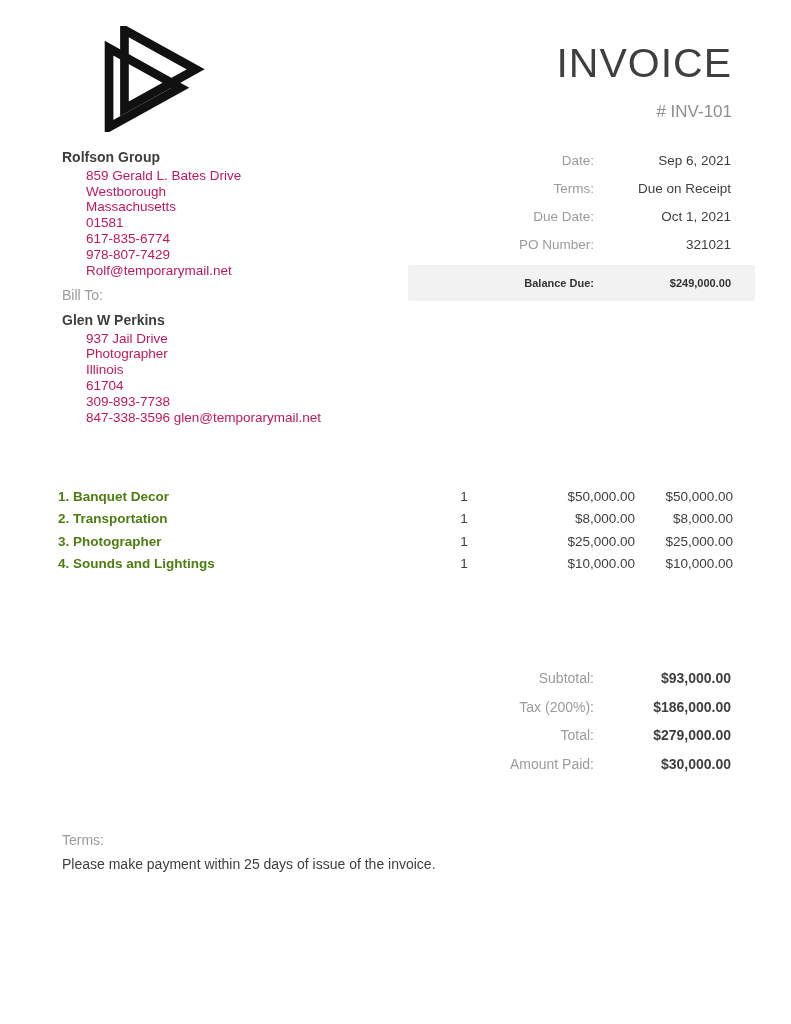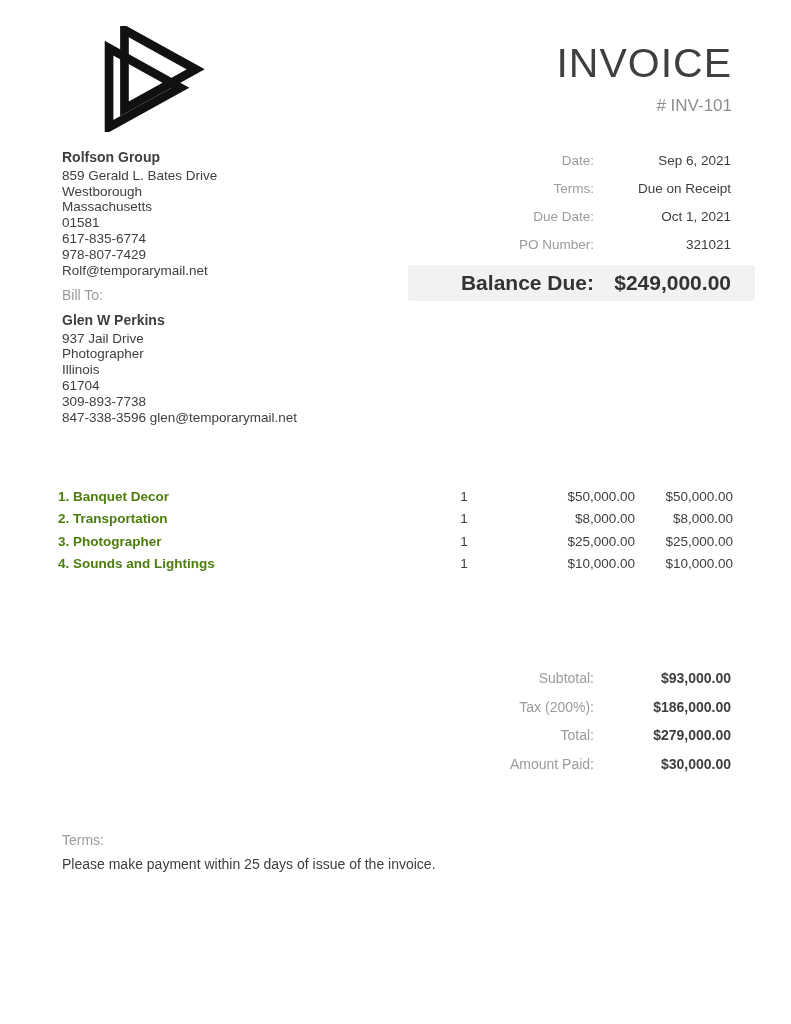--- a/index.html
+++ b/index.html
@@ -17,39 +17,39 @@
   
   .logo { position: absolute; left: 94px; top: 26px; width: 112px; height: 106px; }
   .title-block { position: absolute; top: 40px; right: 59px; text-align: right; }
   .invoice-title {
     font-size: 41px;
     font-weight: 400;
     color: #3f3f3f;
     letter-spacing: 1px;
     line-height: 46px;
   }
-  .invoice-number { font-size: 17px; color: #8e8e8e; margin-top: 10px; }
+  .invoice-number { font-size: 17px; color: #8e8e8e; margin-top: 16px; }
 
   
   .company-block { position: absolute; left: 62px; top: 150px; font-size: 13.5px; line-height: 15.8px; }
   .company-name { font-weight: 700; font-size: 14px; margin-bottom: 2px; }
-  .addr-line { color: #404040; }
+  .addr-line { color: #be185d; margin-left: 24px; }
 
   .billto-block { position: absolute; left: 62px; top: 288px; font-size: 13.5px; line-height: 15.8px; }
   .billto-label { color: #9b9b9b; font-size: 14px; margin-bottom: 9px; }
   .billto-name { font-weight: 700; font-size: 14px; margin-bottom: 2px; }
 
   
   .meta-block { position: absolute; top: 146px; right: 36px; width: 347px; }
   .meta-row { display: flex; align-items: center; height: 28px; font-size: 13.5px; }
   .meta-label { width: 186px; text-align: right; color: #9b9b9b; }
   .meta-value { flex: 1; text-align: right; padding-right: 24px; color: #3e3e3e; }
   .balance-row {
     display: flex; align-items: center; height: 36px; margin-top: 7px;
-    background: #f2f2f2; border-radius: 2px; font-size: 21px;
+    background: #f2f2f2; border-radius: 2px; font-size: 11px;
   }
   .balance-label { width: 186px; text-align: right; font-weight: 700; color: #333333; }
   .balance-value { flex: 1; text-align: right; padding-right: 24px; font-weight: 700; color: #333333; }
 
   
   .items-table { position: absolute; left: 38px; top: 476px; width: 715px; }
   .items-header {
     display: flex; align-items: center; height: 27px;
     background: #3d3d3d; color: #fafafa; font-size: 13.5px;
     border-radius: 3px; padding: 0 20px;

